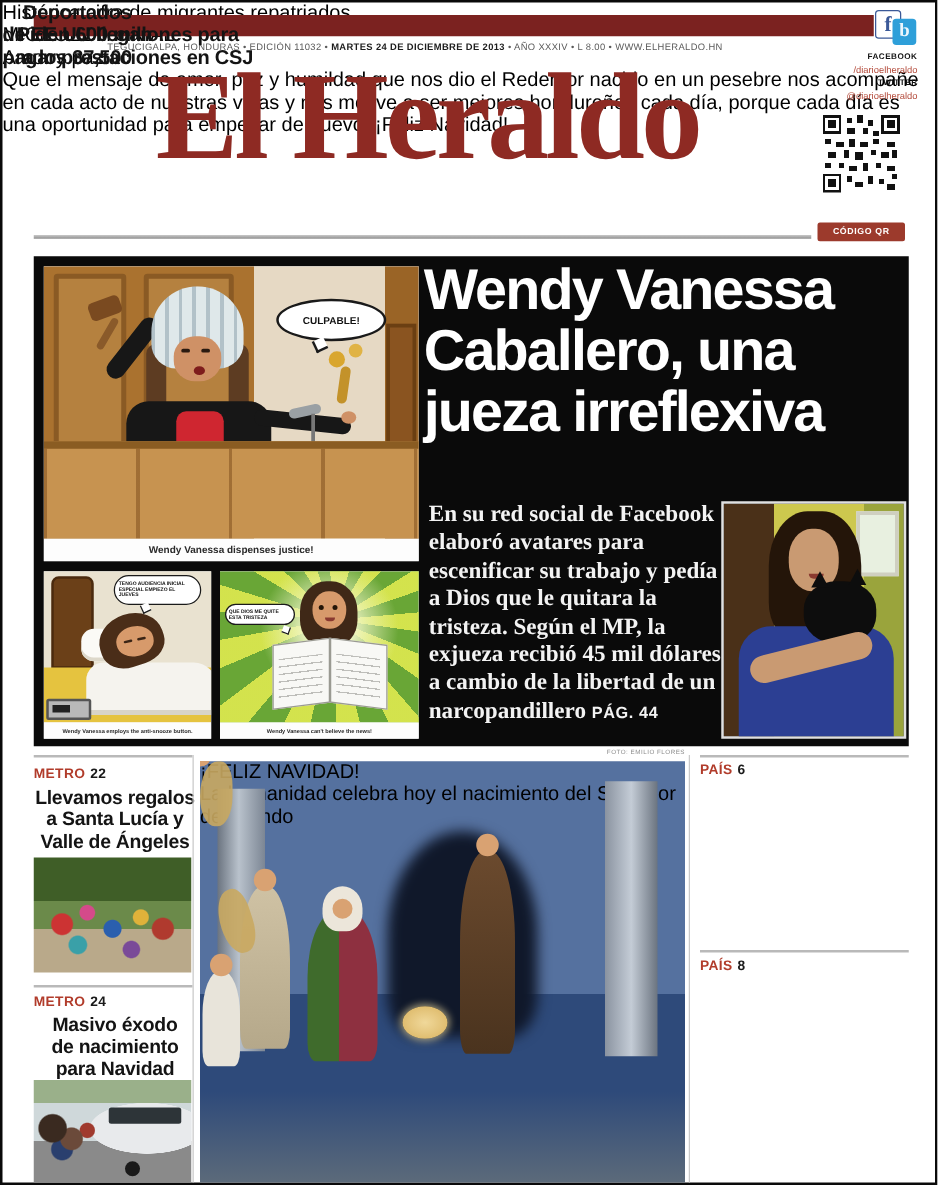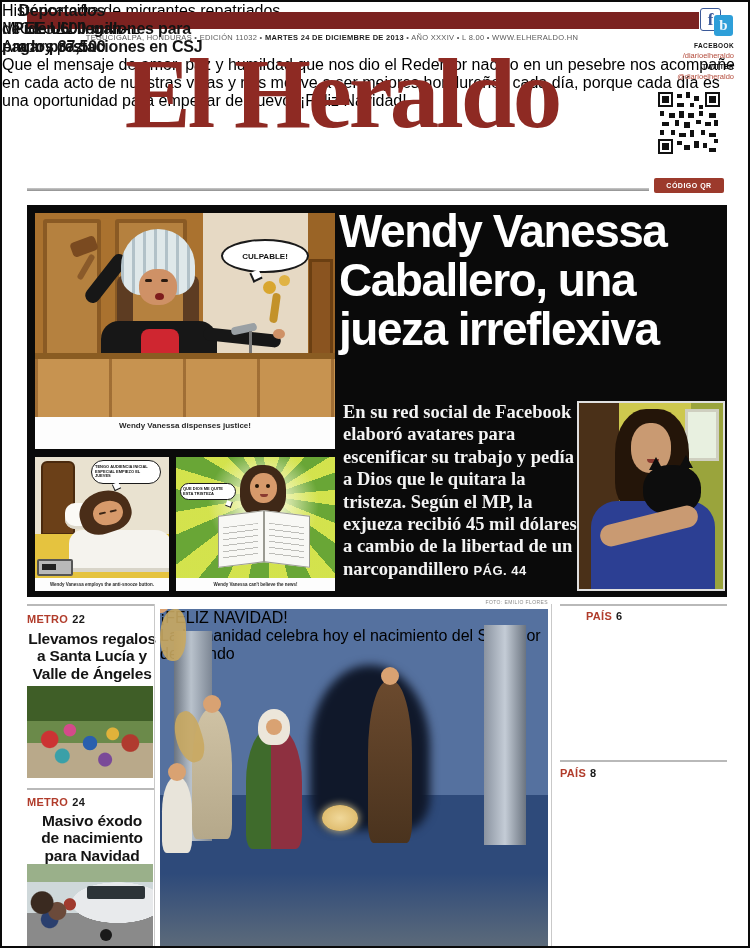--- a/index.html
+++ b/index.html
@@ -21,21 +21,21 @@
   .mast-rule{position:absolute;left:25px;top:186px;width:622px;height:3px;background:linear-gradient(#c9c9c9,#8f8f8f);}
   .qr{position:absolute;left:656px;top:90px;width:62px;height:62px;background:#fff;}
   .qr svg{display:block;width:62px;height:62px;}
   .qr-label{position:absolute;left:652px;top:176px;width:70px;height:15px;background:#9c3a2c;border-radius:2px;color:#fff;font-size:7px;font-weight:bold;text-align:center;line-height:15px;letter-spacing:.5px;}
 
   
   .main-block{position:absolute;left:25px;top:203px;width:700px;height:392px;background:#0a0a0a;}
   .comic{position:absolute;background:#fff;overflow:hidden;}
   .comic-caption{position:absolute;left:0;right:0;bottom:0;background:#fdfdfd;color:#2a2a2a;font-weight:bold;text-align:center;}
   .comic-main{left:8px;top:8px;width:300px;height:236px;}
-  .comic-main .comic-caption{height:32px;font-size:8px;line-height:18px;}
+  .comic-main .comic-caption{height:18px;font-size:8px;line-height:18px;}
   .comic-bed{left:8px;top:252px;width:134px;height:134px;}
   .comic-news{left:149px;top:252px;width:159px;height:134px;}
   .comic-bed .comic-caption,.comic-news .comic-caption{height:13px;font-size:4.5px;line-height:13px;}
 
   
   .cm-scene{position:absolute;inset:0 0 18px 0;background:linear-gradient(90deg,#aa722f 0 56%,#e6d9c4 56% 91%,#9a6426 91%);overflow:hidden;}
   .cm-door{position:absolute;background:#b5813f;border:4px solid #8a5a24;border-radius:3px;}
   .cm-door1{left:8px;top:6px;width:58px;height:140px;}
   .cm-door2{left:80px;top:6px;width:72px;height:140px;}
   .cm-cab{position:absolute;right:2px;top:46px;width:24px;height:150px;background:#8a5420;border:3px solid #6b3f12;}
@@ -409,21 +409,21 @@
     <div class="nv-sheep nv-s1"></div>
     <div class="nv-sheep nv-s2"></div>
     <div class="nv-sheep nv-s3"></div>
     <div class="nv-sheep nv-s4"></div>
     <div class="nv-sheep nv-s5"></div>
     <div class="feliz">¡FELIZ NAVIDAD!</div>
     <div class="feliz-sub">La humanidad celebra hoy el nacimiento del Salvador del Mundo</div>
   </div>
 
   <div class="colrule" style="left:558px;top:602px;width:167px;"></div>
-  <div class="kicker" style="left:584px;top:608px;"><span class="k-red">PAÍS</span><span class="k-num">6</span></div>
+  <div class="kicker" style="left:558px;top:608px;"><span class="k-red">PAÍS</span><span class="k-num">6</span></div>
   <div class="colhead rc-head1">
     <span>Deportados</span>
     <span>de EE UU llegan</span>
     <span>a los 37,500</span>
   </div>
   <div class="rc-sub1">Histórica cifra de migrantes repatriados</div>
 
   <div class="colrule" style="left:558px;top:758px;width:167px;"></div>
   <div class="kicker" style="left:558px;top:765px;"><span class="k-red">PAÍS</span><span class="k-num">8</span></div>
   <div class="colhead rc-head2">

